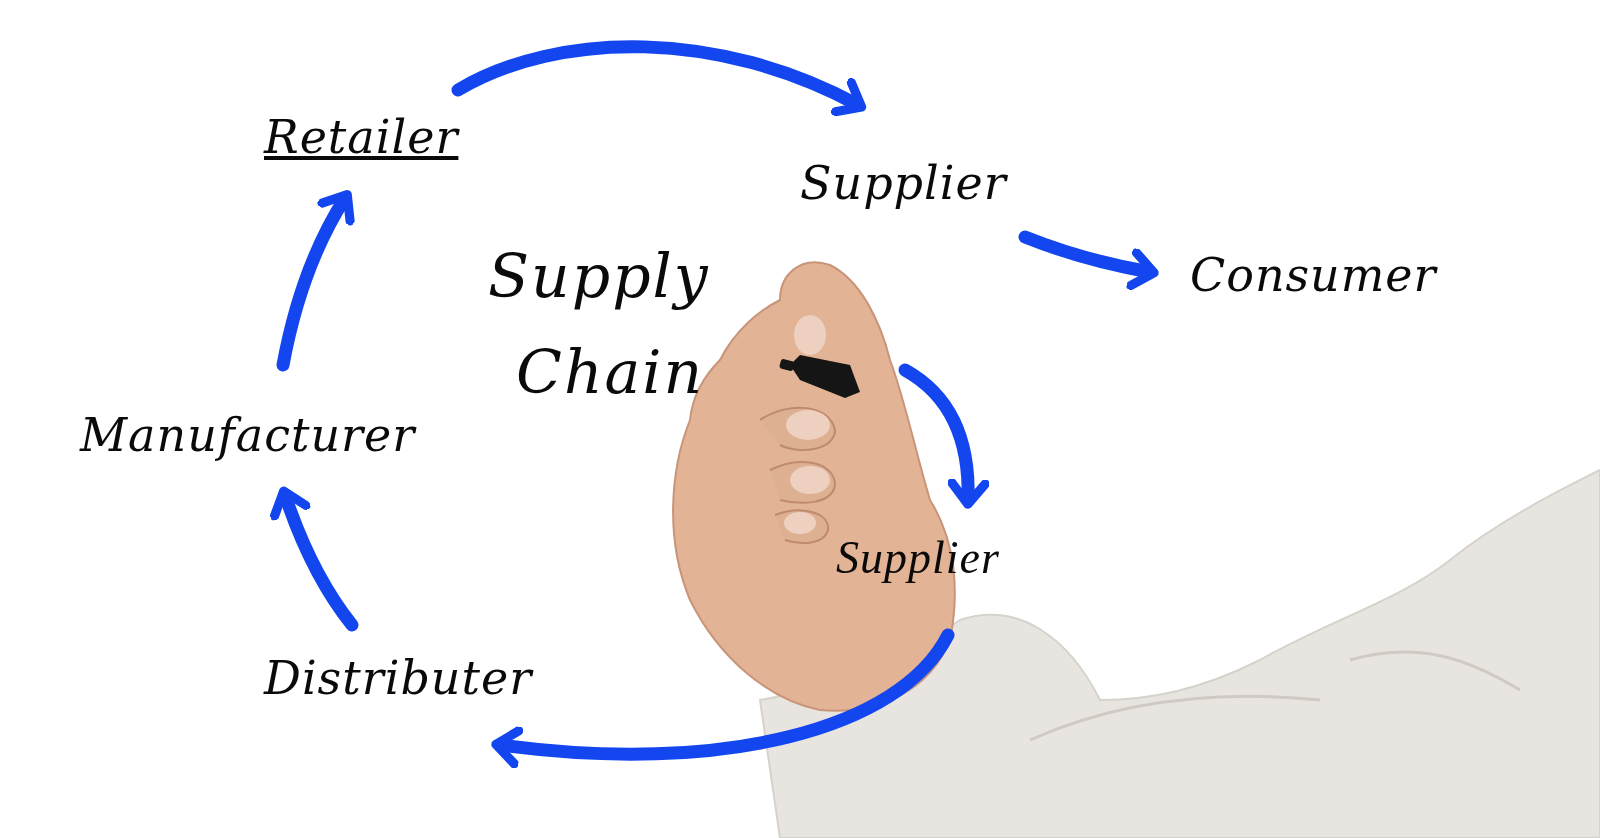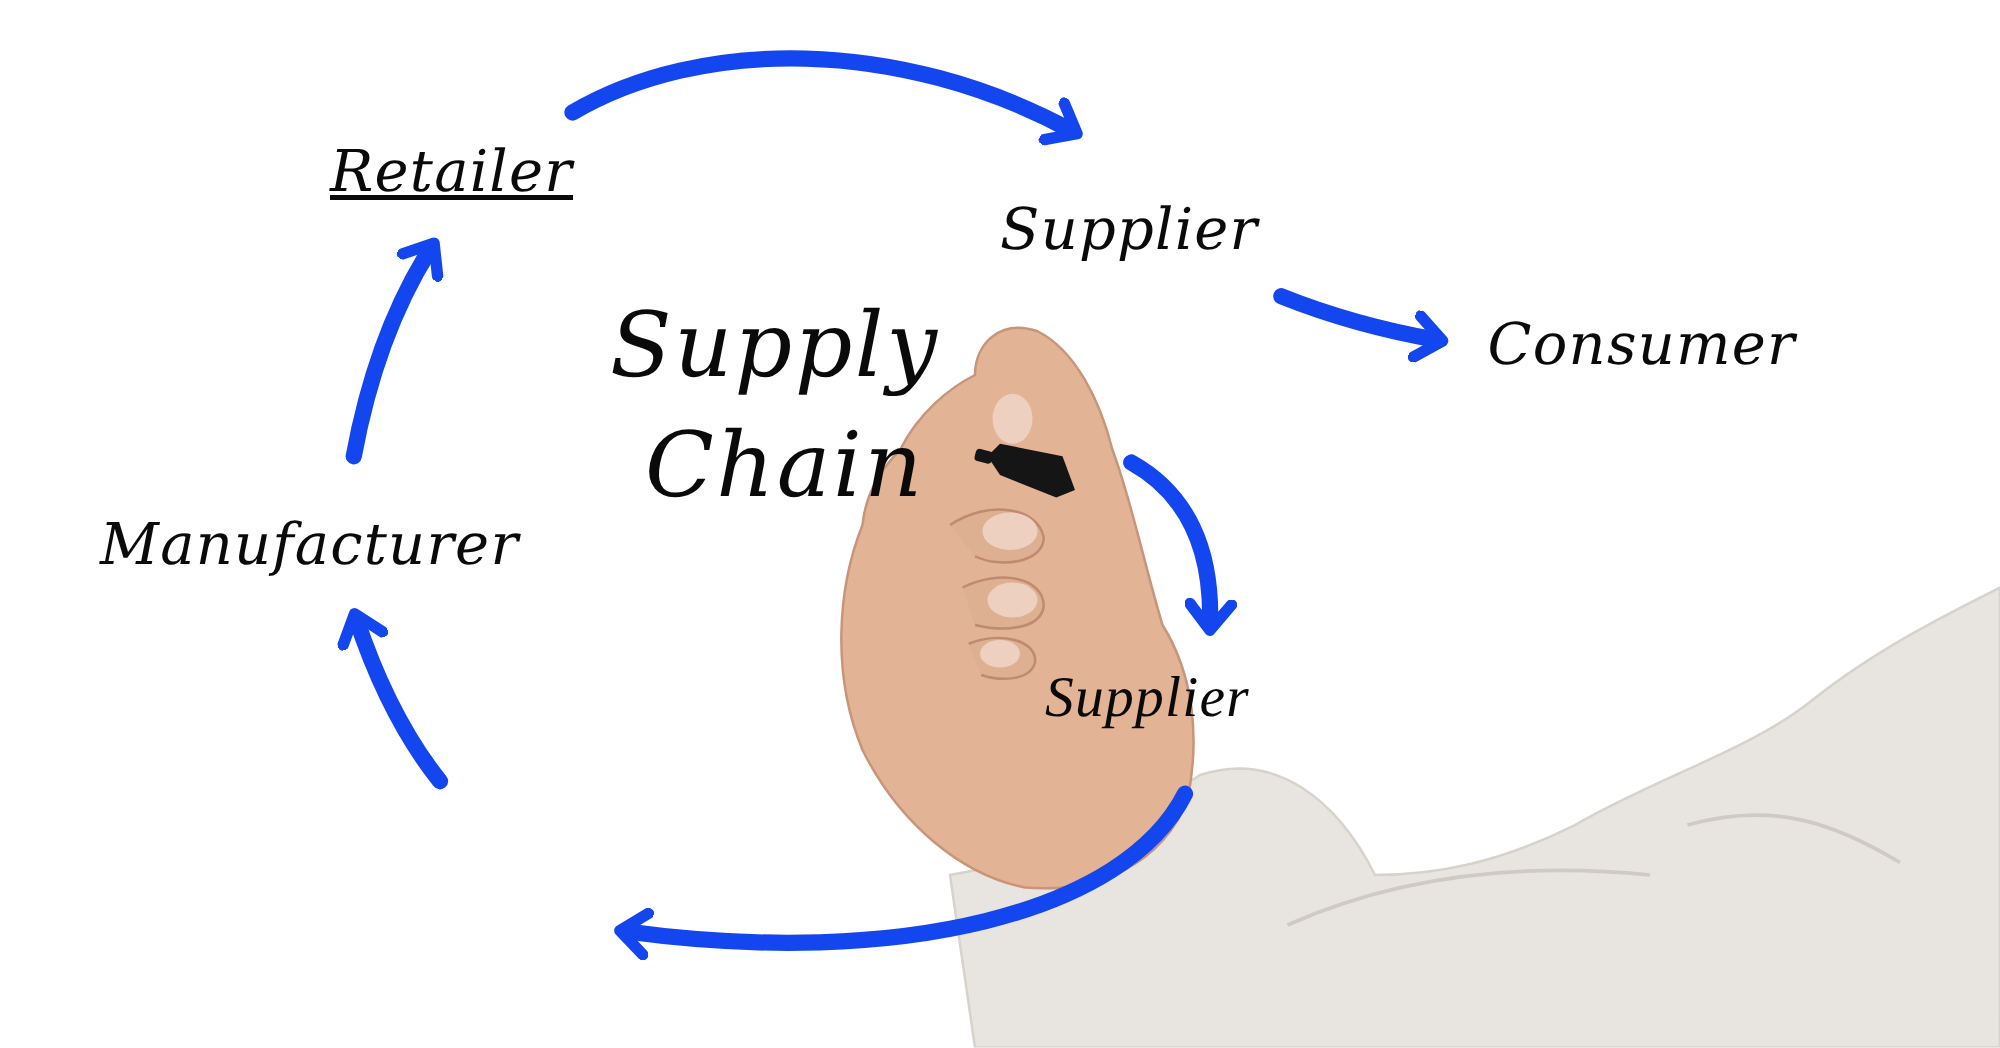--- a/index.html
+++ b/index.html
@@ -28,21 +28,21 @@
       position: absolute;
       color: #0a0a0a;
       font-family: "DejaVu Serif", serif;
       font-style: italic;
       white-space: nowrap;
       letter-spacing: 1px;
       line-height: 1;
     }
     .node { font-size: 46px; }
     .title {
-      font-size: 72px;
+      font-size: 60px;
       line-height: 96px;
       letter-spacing: 2px;
     }
   </style>
 </head>
 <body>
 
 <div class="stage">
 
   <svg class="layer" viewBox="0 0 1600 838">
@@ -98,15 +98,16 @@
 
   <div class="label title" style="left:488px; top:228px;">
     <div>Supply</div>
     <div style="margin-left:28px;">Chain</div>
   </div>
 
   <div class="label node" style="left:264px; top:114px;text-decoration:underline;">Retailer</div>
   <div class="label node" style="left:800px; top:160px;">Supplier</div>
   <div class="label node" style="left:1190px; top:252px;">Consumer</div>
   <div class="label node" style="left:836px; top:535px;font-family:Liberation Serif, serif;">Supplier</div>
+  <div class="label node" style="left:264px; top:655px;">Distributer</div>
   <div class="label node" style="left:80px; top:412px;text-align:right;">Manufacturer</div>
 
 </div>
 
 </body></html>

